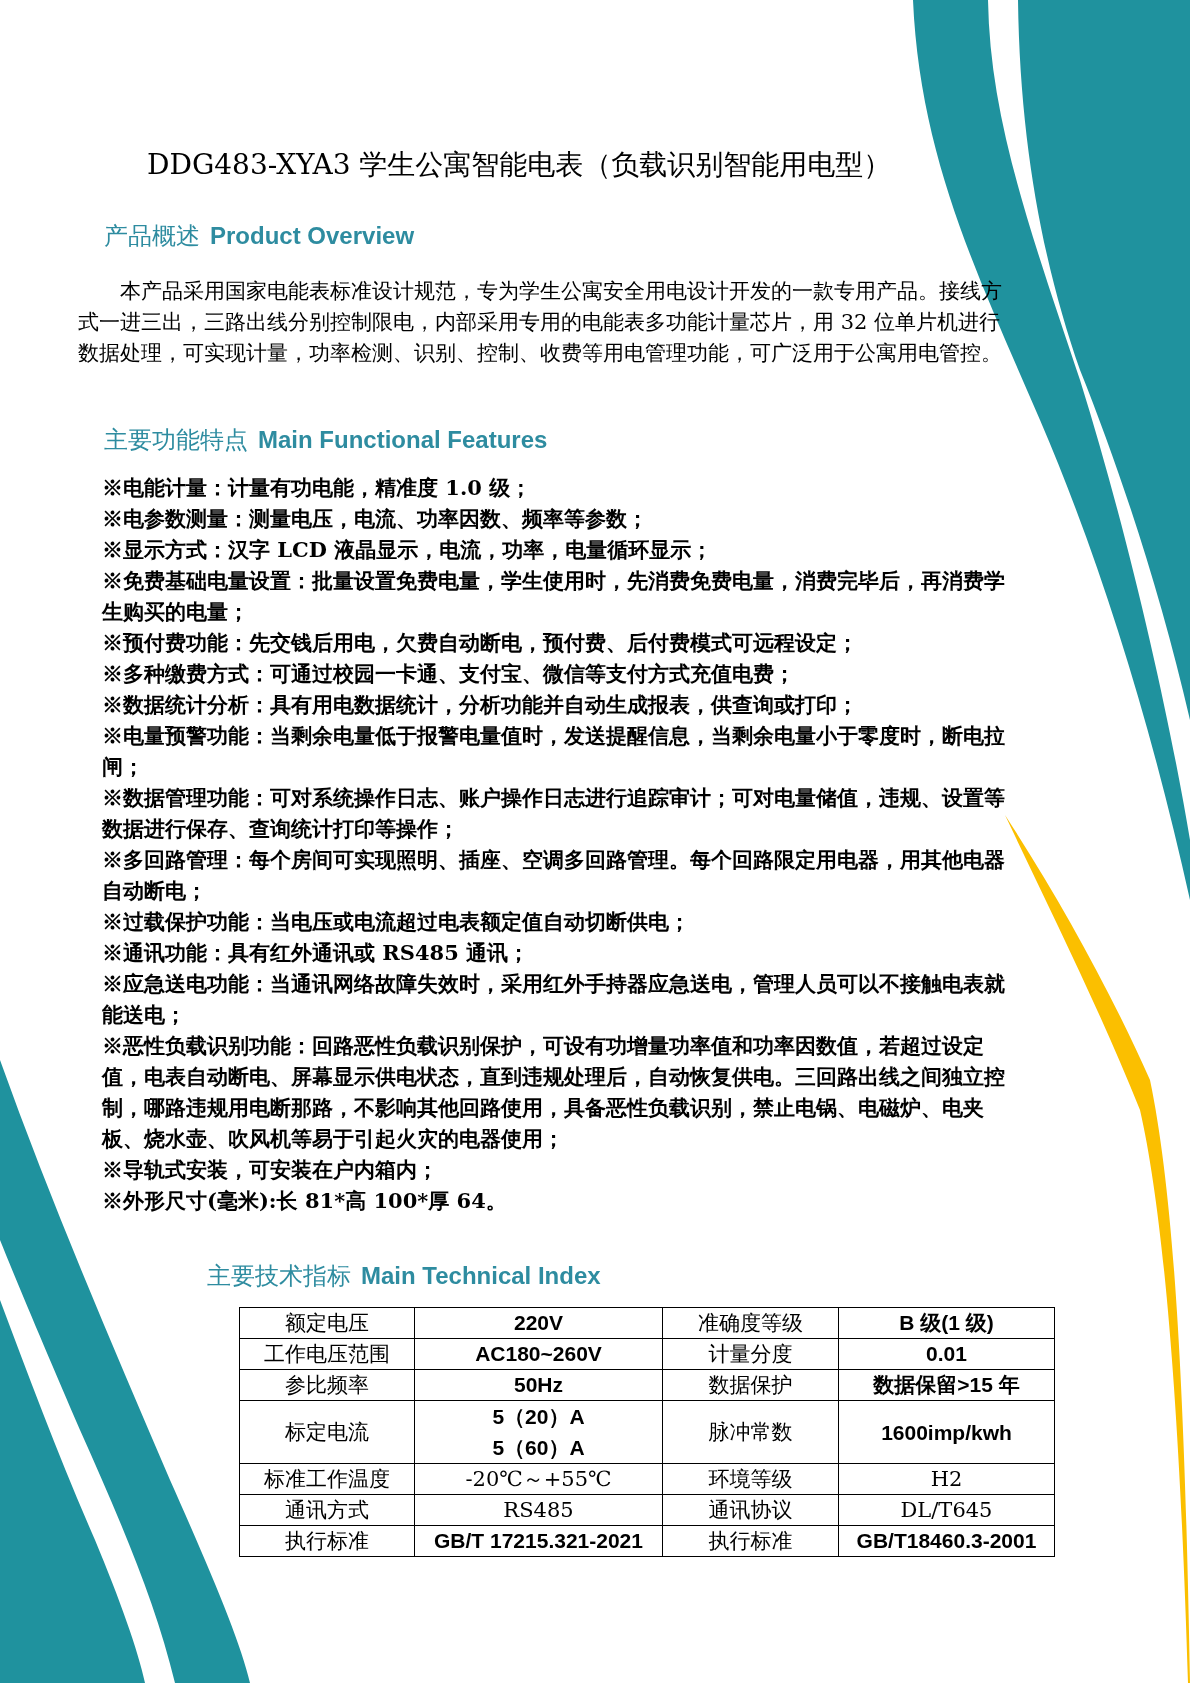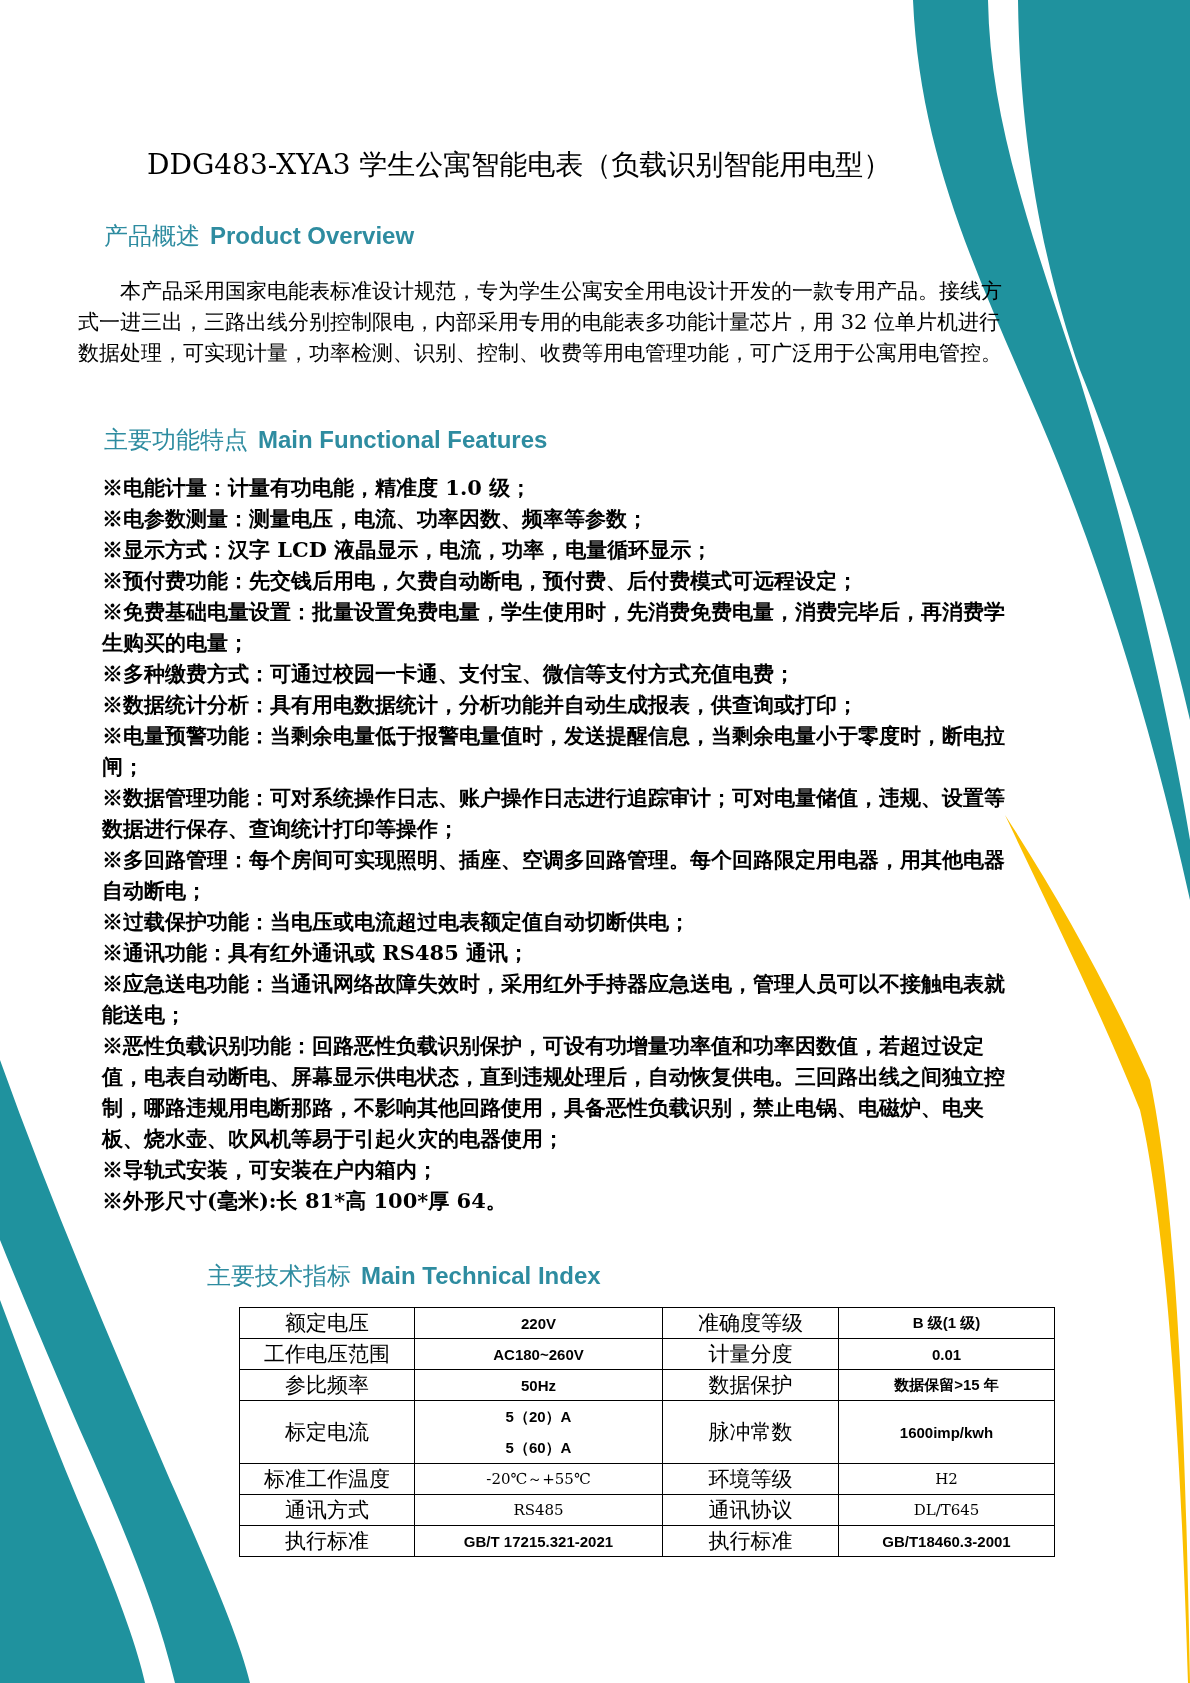--- a/index.html
+++ b/index.html
@@ -11,21 +11,21 @@
            font-family:"DejaVu Serif","Liberation Serif",serif; white-space:nowrap; }
   .sec-head { position:absolute; color:#2e8ca0; white-space:nowrap; font-size:24px; }
   .sec-head .cn { font-family:"DejaVu Serif","Liberation Serif",serif; font-weight:normal; }
   .sec-head .en { font-family:"Liberation Sans","DejaVu Sans",sans-serif; font-weight:bold; margin-left:10px; }
   .overview { position:absolute; left:78px; top:276px; width:930px; font-size:21px; line-height:31px; text-indent:2em; }
   .features { position:absolute; left:102px; top:472px; width:908px; font-size:21px; line-height:31px;font-weight:bold; }
   .features p { margin:0; }
   .spec-table { position:absolute; left:239px; top:1307px; border-collapse:collapse; font-size:21px; }
   .spec-table td { border:1.5px solid #000; text-align:center; padding:0; height:30px; }
   .spec-table td.label { font-family:"DejaVu Serif","Liberation Serif",serif; }
-  .spec-table td.value { font-family:"Liberation Sans","DejaVu Sans",sans-serif; font-weight:bold; font-size:15px; }
+  .spec-table td.value { font-family:"Liberation Sans","DejaVu Sans",sans-serif; font-weight:bold; font-size:21px; }
   .spec-table td.value.serif { font-family:"DejaVu Serif","Liberation Serif",serif; font-weight:normal; }
   .spec-table td.tall { height:62px; line-height:31px; }
 </style>
 </head>
 <body>
 
 <svg class="deco" viewBox="0 0 1190 1683" xmlns="http://www.w3.org/2000/svg">
 
   <path d="M913,0 L988,0 C990,120 1030,230 1080,380 C1130,540 1170,720 1190,840 L1190,900 C1150,720 1100,560 1040,420 C980,280 920,160 913,0 Z" fill="#1f929e"></path>
 
@@ -47,22 +47,22 @@
   </div>
   <div class="overview">本产品采用国家电能表标准设计规范，专为学生公寓安全用电设计开发的一款专用产品。接线方式一进三出，三路出线分别控制限电，内部采用专用的电能表多功能计量芯片，用 32 位单片机进行数据处理，可实现计量，功率检测、识别、控制、收费等用电管理功能，可广泛用于公寓用电管控。</div>
 
   <div class="sec-head" style="left:104px; top:424px;">
     <span class="cn">主要功能特点</span><span class="en">Main Functional Features</span>
   </div>
   <div class="features">
     <p>※电能计量：计量有功电能，精准度 1.0 级；</p>
     <p>※电参数测量：测量电压，电流、功率因数、频率等参数；</p>
     <p>※显示方式：汉字 LCD 液晶显示，电流，功率，电量循环显示；</p>
+    <p>※免费基础电量设置：批量设置免费电量，学生使用时，先消费免费电量，消费完毕后，再消费学生购买的电量；</p>
     <p>※预付费功能：先交钱后用电，欠费自动断电，预付费、后付费模式可远程设定；</p>
-    <p>※免费基础电量设置：批量设置免费电量，学生使用时，先消费免费电量，消费完毕后，再消费学生购买的电量；</p>
     <p>※多种缴费方式：可通过校园一卡通、支付宝、微信等支付方式充值电费；</p>
     <p>※数据统计分析：具有用电数据统计，分析功能并自动生成报表，供查询或打印；</p>
     <p>※电量预警功能：当剩余电量低于报警电量值时，发送提醒信息，当剩余电量小于零度时，断电拉闸；</p>
     <p>※数据管理功能：可对系统操作日志、账户操作日志进行追踪审计；可对电量储值，违规、设置等数据进行保存、查询统计打印等操作；</p>
     <p>※多回路管理：每个房间可实现照明、插座、空调多回路管理。每个回路限定用电器，用其他电器自动断电；</p>
     <p>※过载保护功能：当电压或电流超过电表额定值自动切断供电；</p>
     <p>※通讯功能：具有红外通讯或 RS485 通讯；</p>
     <p>※应急送电功能：当通讯网络故障失效时，采用红外手持器应急送电，管理人员可以不接触电表就能送电；</p>
     <p>※恶性负载识别功能：回路恶性负载识别保护，可设有功增量功率值和功率因数值，若超过设定值，电表自动断电、屏幕显示供电状态，直到违规处理后，自动恢复供电。三回路出线之间独立控制，哪路违规用电断那路，不影响其他回路使用，具备恶性负载识别，禁止电锅、电磁炉、电夹板、烧水壶、吹风机等易于引起火灾的电器使用；</p>
     <p>※导轨式安装，可安装在户内箱内；</p>

